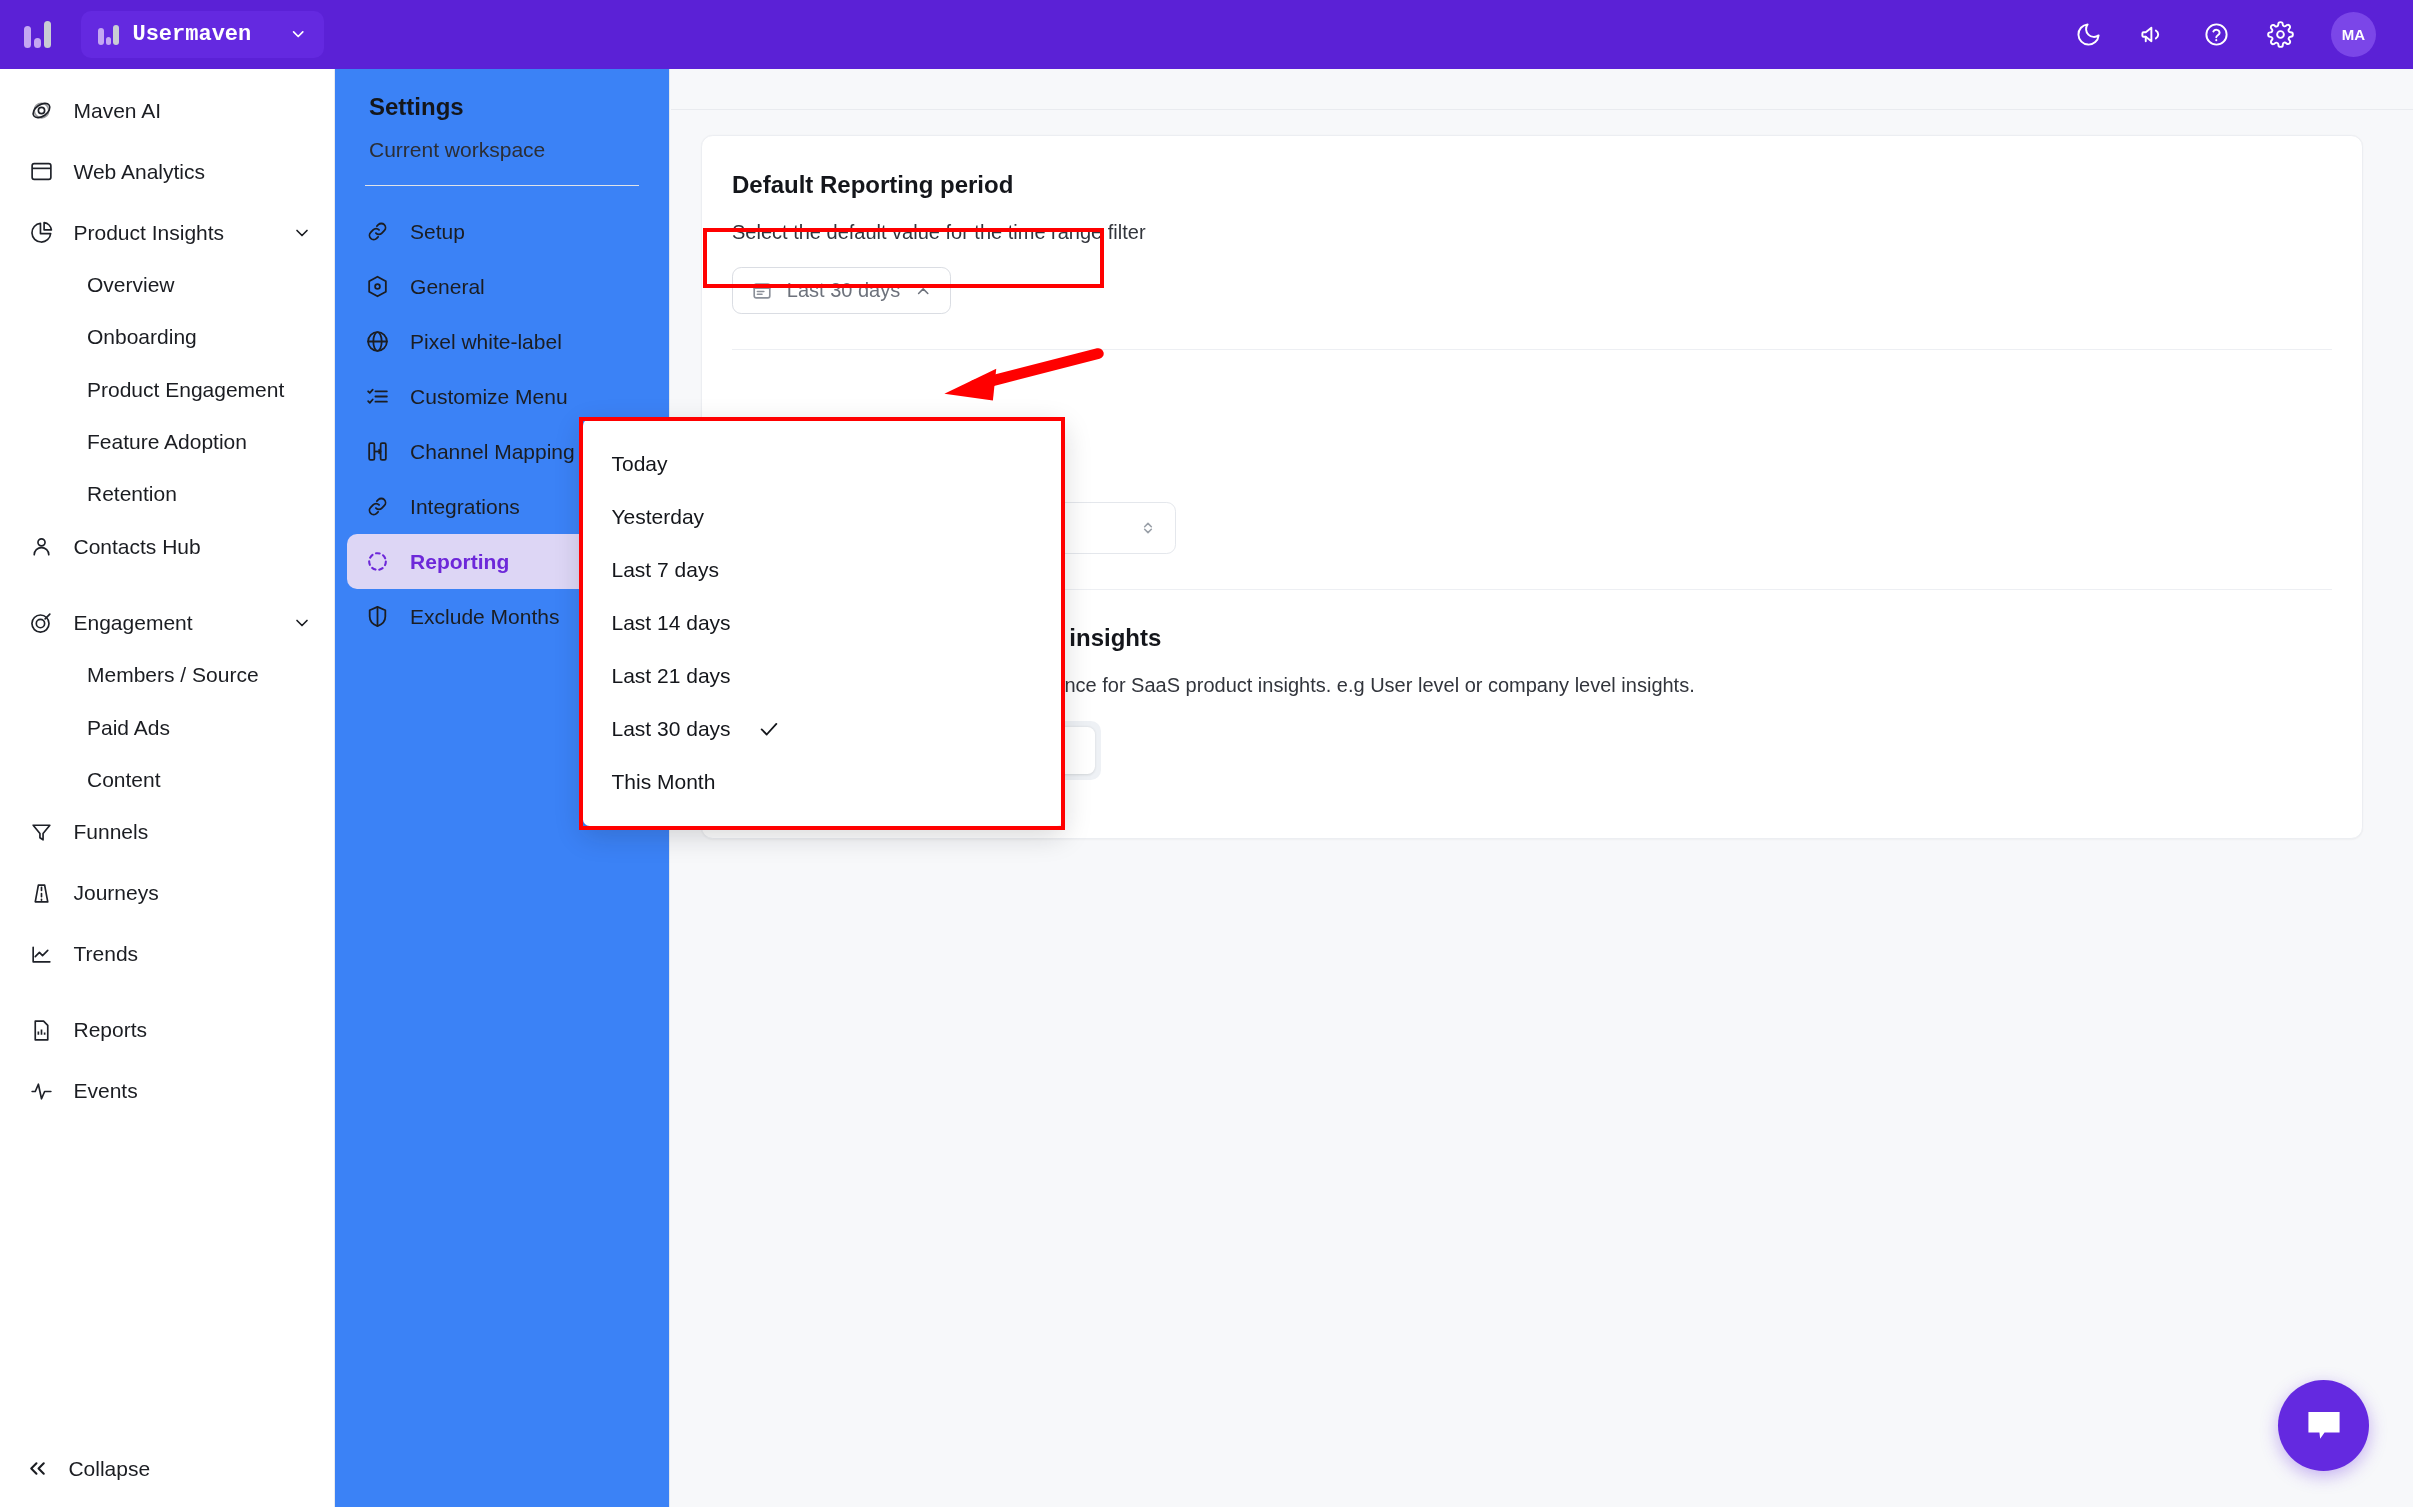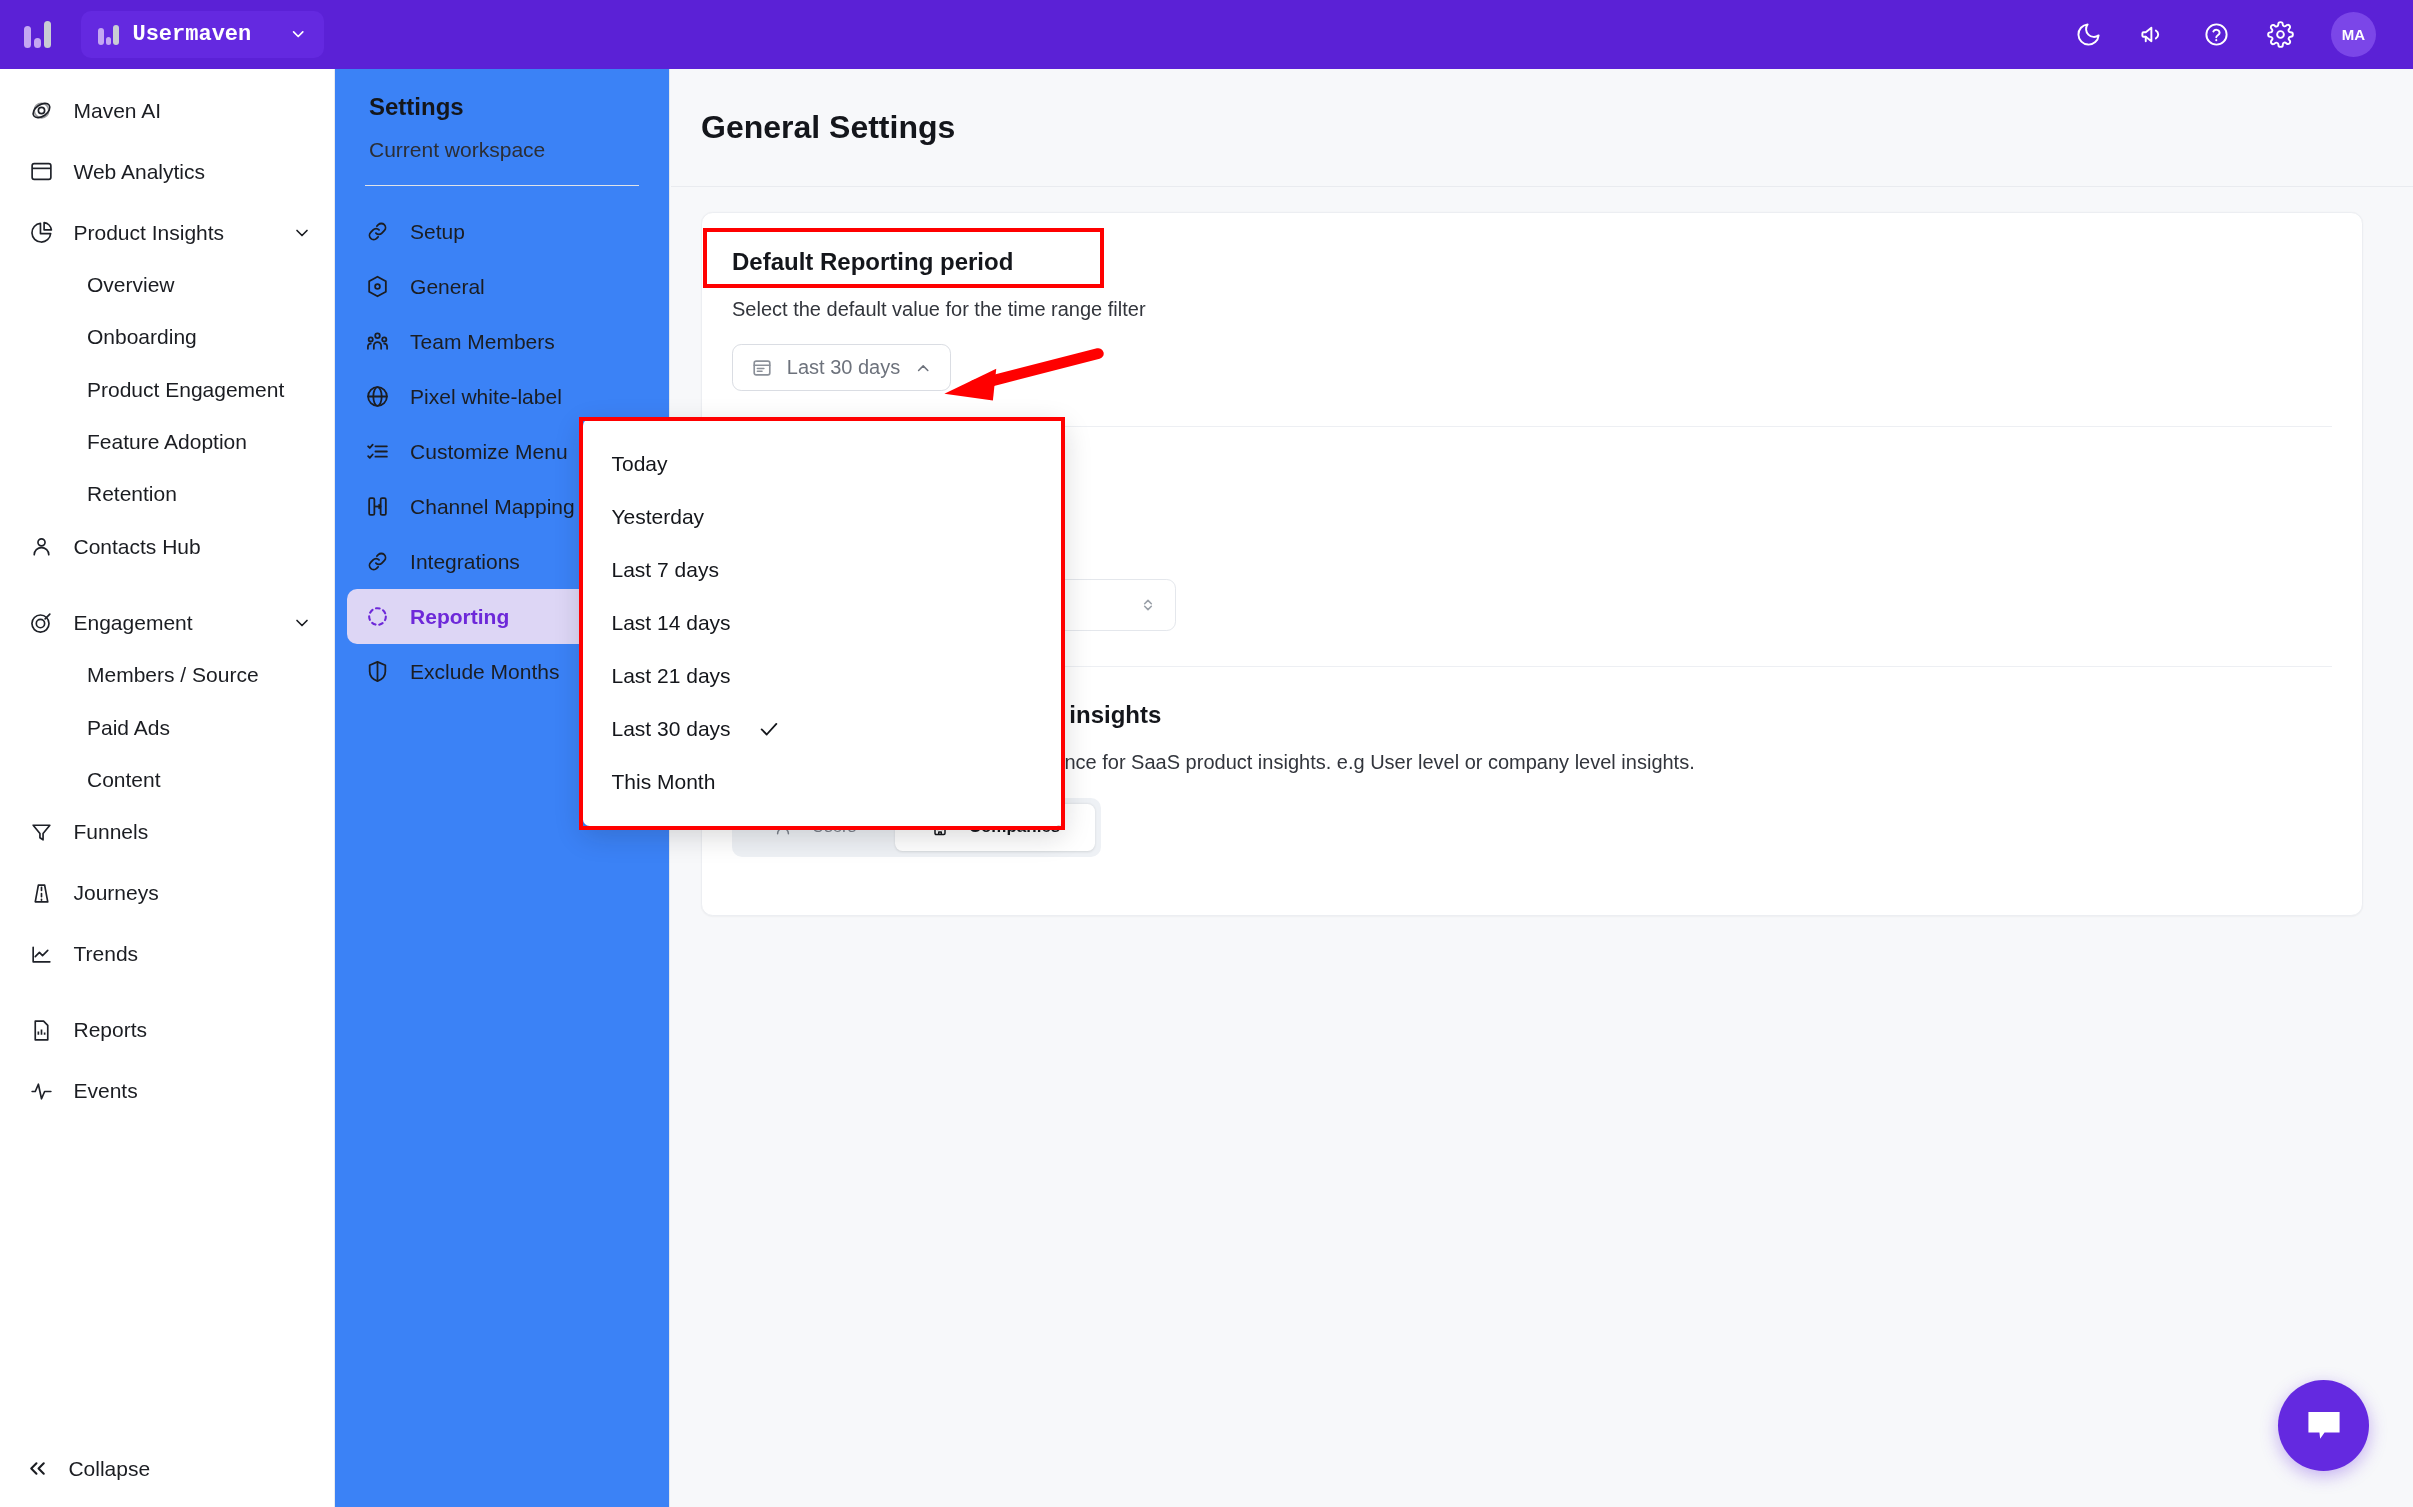--- a/index.html
+++ b/index.html
@@ -351,31 +351,20 @@
       </div>
       <div class="sub-item">
         <svg class="ico" viewBox="0 0 24 24" fill="none" stroke="currentColor" stroke-width="1.7" stroke-linejoin="round">
             <path d="M12 2.6 20 7v10l-8 4.4L4 17V7z"></path>
             <circle cx="12" cy="12" r="2.3"></circle>
           </svg>
         <span class="lbl">General</span>
       </div>
       <div class="sub-item">
         <svg class="ico" viewBox="0 0 24 24" fill="none" stroke="currentColor" stroke-width="1.7" stroke-linecap="round" stroke-linejoin="round">
-            <circle cx="12" cy="6.5" r="2.2"></circle>
-            <circle cx="5.5" cy="10" r="2"></circle>
-            <circle cx="18.5" cy="10" r="2"></circle>
-            <path d="M8.5 19v-3a3.5 3.5 0 0 1 7 0v3"></path>
-            <path d="M2.8 19v-2.2A2.8 2.8 0 0 1 5.6 14"></path>
-            <path d="M21.2 19v-2.2a2.8 2.8 0 0 0-2.8-2.8"></path>
-          </svg>
-        <span class="lbl">Team Members</span>
-      </div>
-      <div class="sub-item">
-        <svg class="ico" viewBox="0 0 24 24" fill="none" stroke="currentColor" stroke-width="1.7" stroke-linecap="round" stroke-linejoin="round">
             <circle cx="12" cy="12" r="9"></circle>
             <path d="M3 12h18"></path>
             <ellipse cx="12" cy="12" rx="4" ry="9"></ellipse>
           </svg>
         <span class="lbl">Pixel white-label</span>
       </div>
       <div class="sub-item">
         <svg class="ico" viewBox="0 0 24 24" fill="none" stroke="currentColor" stroke-width="1.7" stroke-linecap="round" stroke-linejoin="round">
             <polyline points="3 7 4.6 8.6 7.4 5.4"></polyline>
             <polyline points="3 16.5 4.6 18.1 7.4 14.9"></polyline>
@@ -409,21 +398,20 @@
         <svg class="ico" viewBox="0 0 24 24" fill="none" stroke="currentColor" stroke-width="1.7" stroke-linejoin="round">
             <path d="M12 2.8 19.5 6v6c0 4.6-3.2 7.7-7.5 9.2C7.7 19.7 4.5 16.6 4.5 12V6z"></path>
             <path d="M12 2.8v18.4"></path>
           </svg>
         <span class="lbl">Exclude Months</span>
       </div>
     </div>
   </div>
 
   <div class="main">
-    <div class="page-title">General Settings</div>
     <div class="main-sep"></div>
 
     <div class="card">
 
       <div class="sect">
         <div class="sect-title">Default Reporting period</div>
         <div class="sect-desc">Select the default value for the time range filter</div>
         <div class="period-btn">
           <svg class="cal" viewBox="0 0 24 24" fill="none" stroke="currentColor" stroke-width="1.8" stroke-linecap="round" stroke-linejoin="round">
               <rect x="3.5" y="4.5" width="17" height="15" rx="2"></rect>

